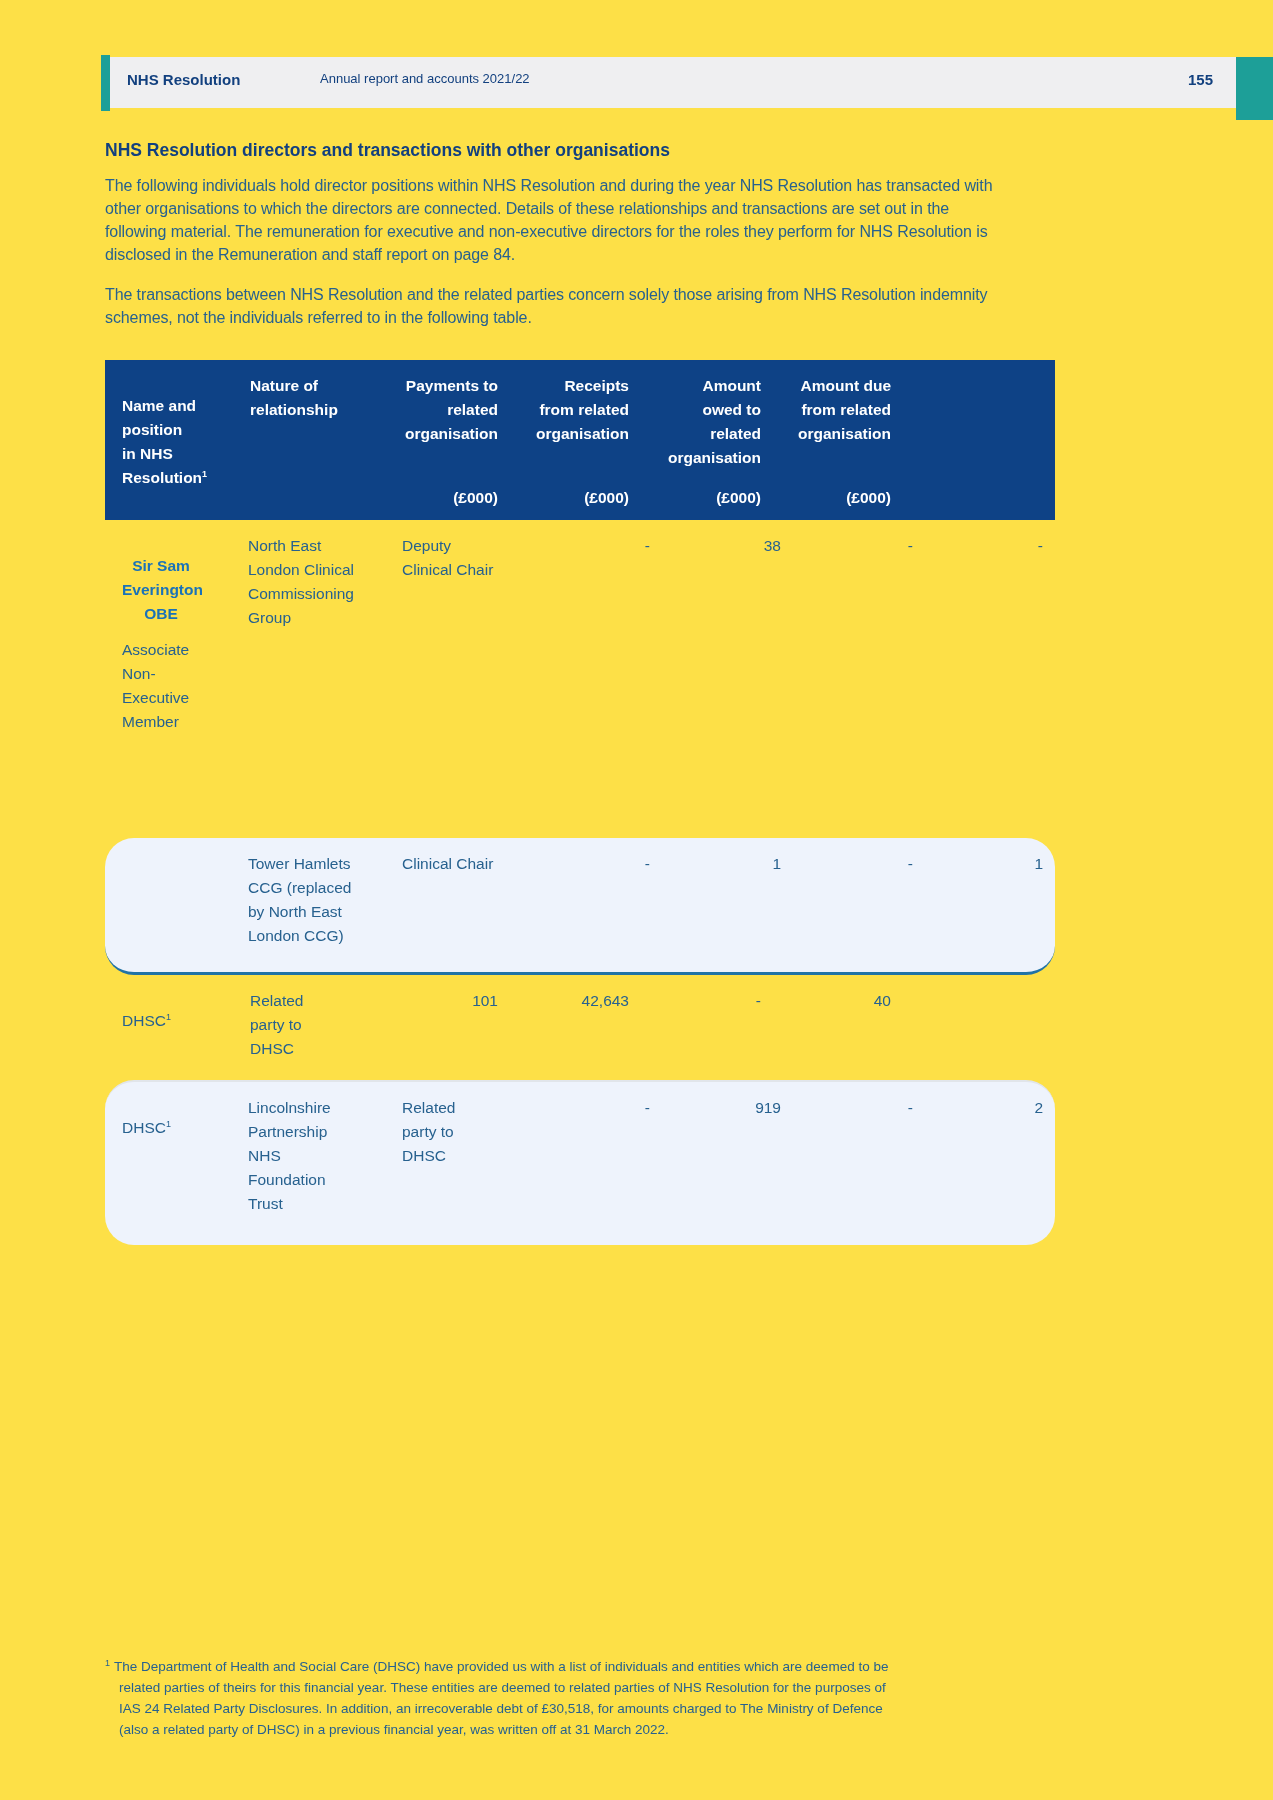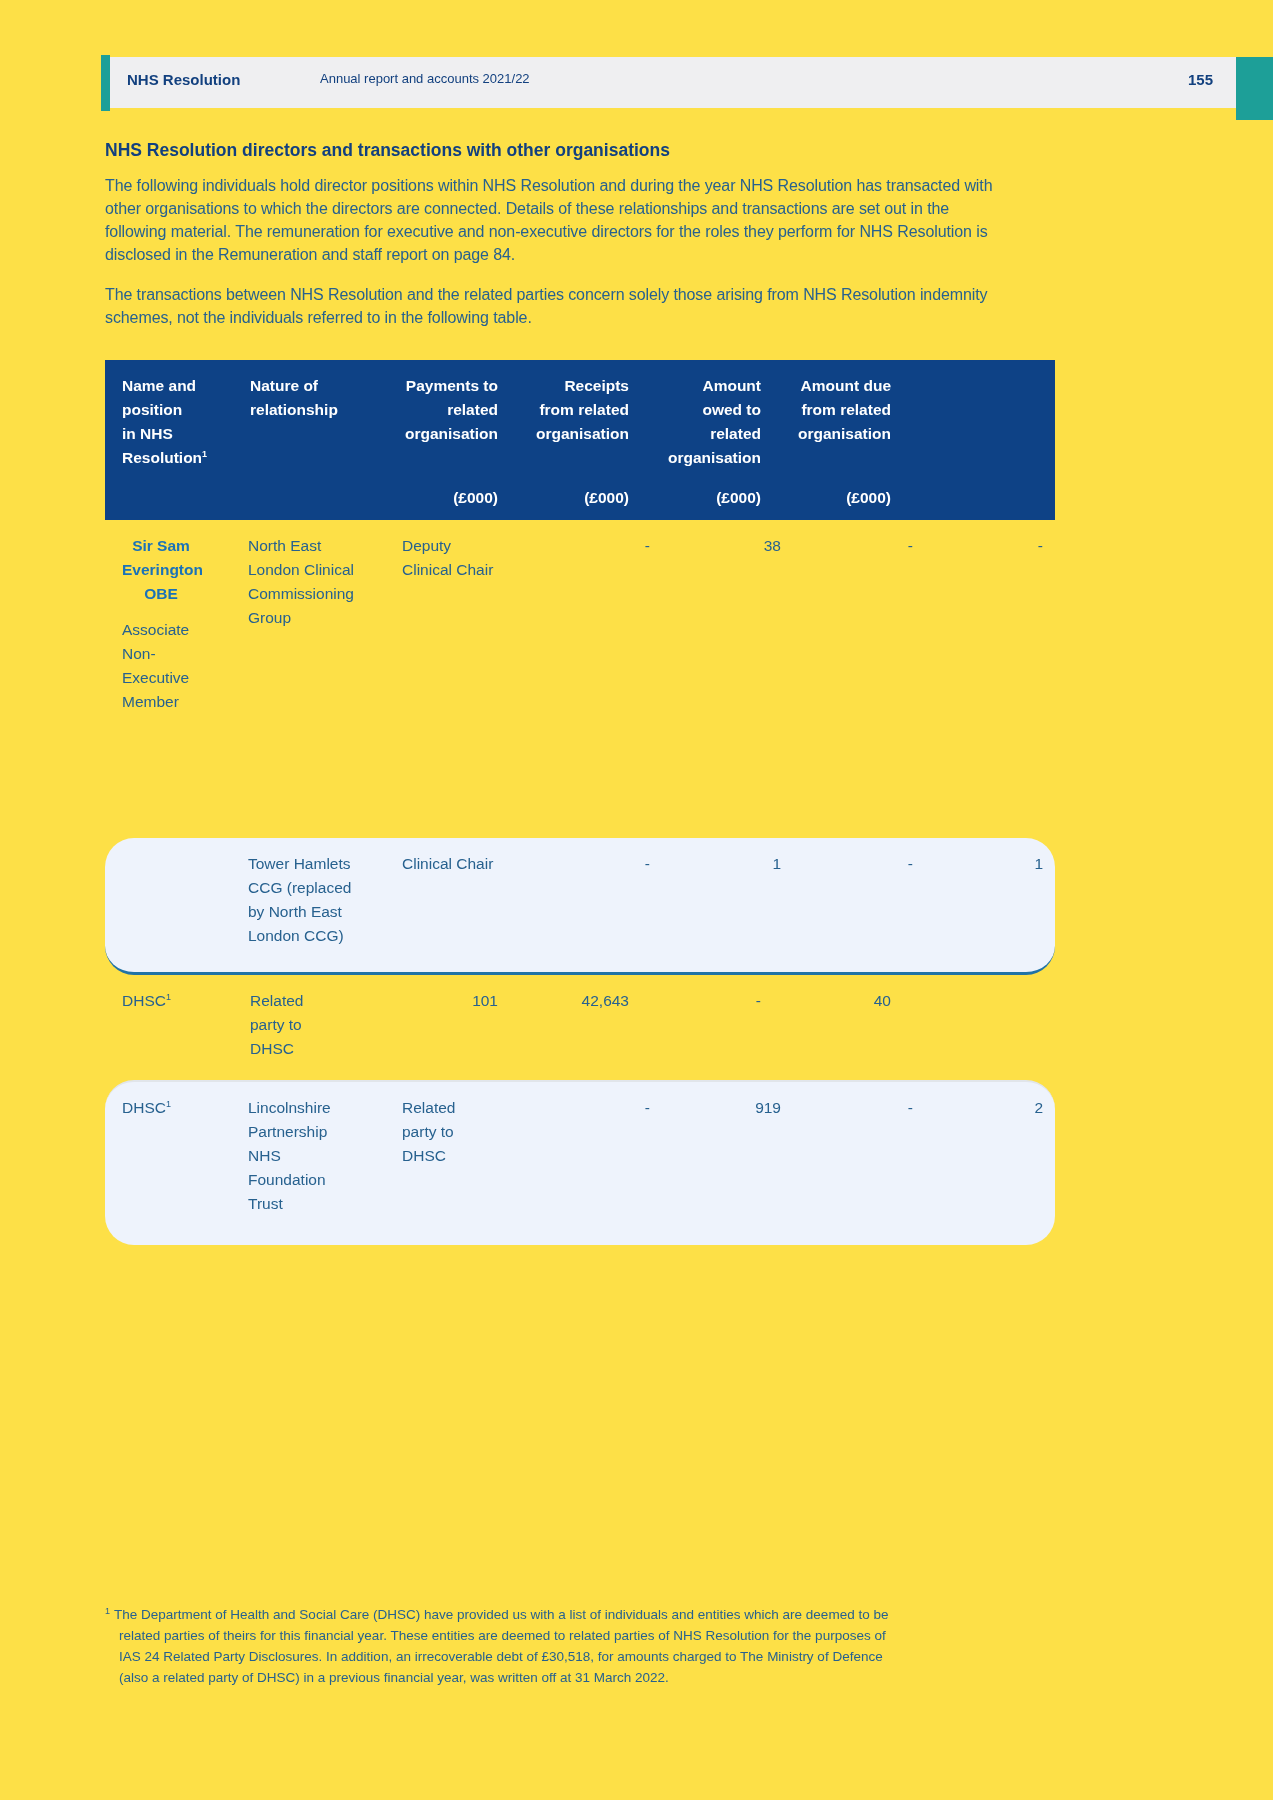--- a/index.html
+++ b/index.html
@@ -25,32 +25,32 @@
   .hcell{box-sizing:border-box;display:flex;flex-direction:column;justify-content:space-between;padding-top:14px;padding-bottom:10px;}
   .hunit{font-weight:bold;}
   .trow{display:flex;font-size:15.5px;line-height:24px;color:var(--body-blue,#27618f);}
   .trow:nth-child(1){min-height:318px;}
   .trow:nth-child(2){min-height:134px;}
   .trow:nth-child(3){min-height:105px;}
   .trow:nth-child(4){min-height:163px;border-top:2px solid var(--row-separator,#e1e5ea);}
   .shaded{background:var(--shaded-row-bg,#eef3fc);border-radius:29px;}
   .divider{border-bottom:3px solid var(--divider-blue,#2173a6);}
   .cell{box-sizing:border-box;padding-top:14px;}
-  .c1{width:143px;padding-left:17px;padding-right:48px;}
+  .c1{width:143px;padding-left:17px;padding-right:48px;margin-top:20px;}
   .c2{width:152px;padding-right:40px;}
   .c3{width:135px;padding-left:2px;padding-right:41px;}
   .c4{width:127px;text-align:right;padding-left:20px;padding-right:12px;}
   .c5{width:131px;text-align:right;padding-left:22px;padding-right:12px;}
   .c6{width:132px;text-align:right;padding-left:23px;padding-right:12px;}
   .c7{width:130px;text-align:right;padding-left:21px;padding-right:12px;}
   .person-name{color:var(--person-name-blue,#1a72b8);font-weight:bold;text-align:center;}
   .position{margin-top:12px;}
   sup{font-size:9px;vertical-align:super;line-height:0;}
   
-  .footnote{position:absolute;left:105px;top:1604px;width:792px;font-size:13.5px;line-height:21px;color:var(--body-blue,#27618f);padding-left:14px;text-indent:-14px;}
+  .footnote{position:absolute;left:105px;top:1656px;width:792px;font-size:13.5px;line-height:21px;color:var(--body-blue,#27618f);padding-left:14px;text-indent:-14px;}
   .footnote sup{margin-right:4px;}
 </style>
 </head>
 <body>
 
 <div class="page">
 
   <div class="accent-left"></div>
   <div class="topbar"></div>
   <div class="accent-right"></div>

